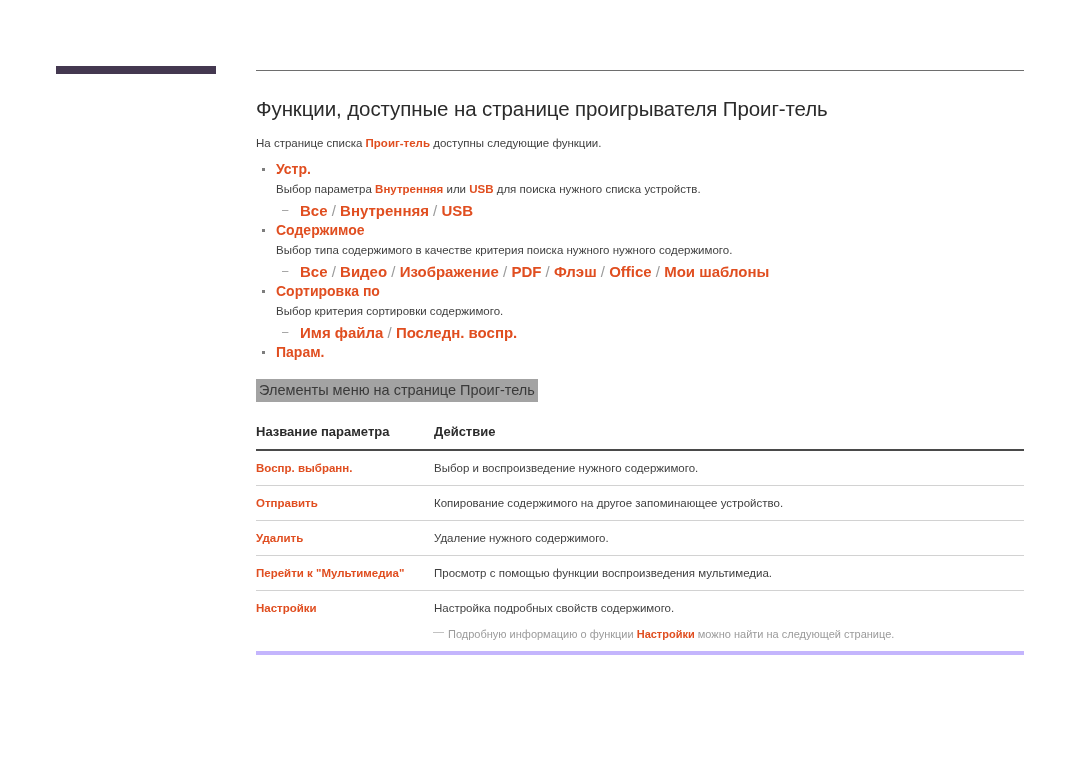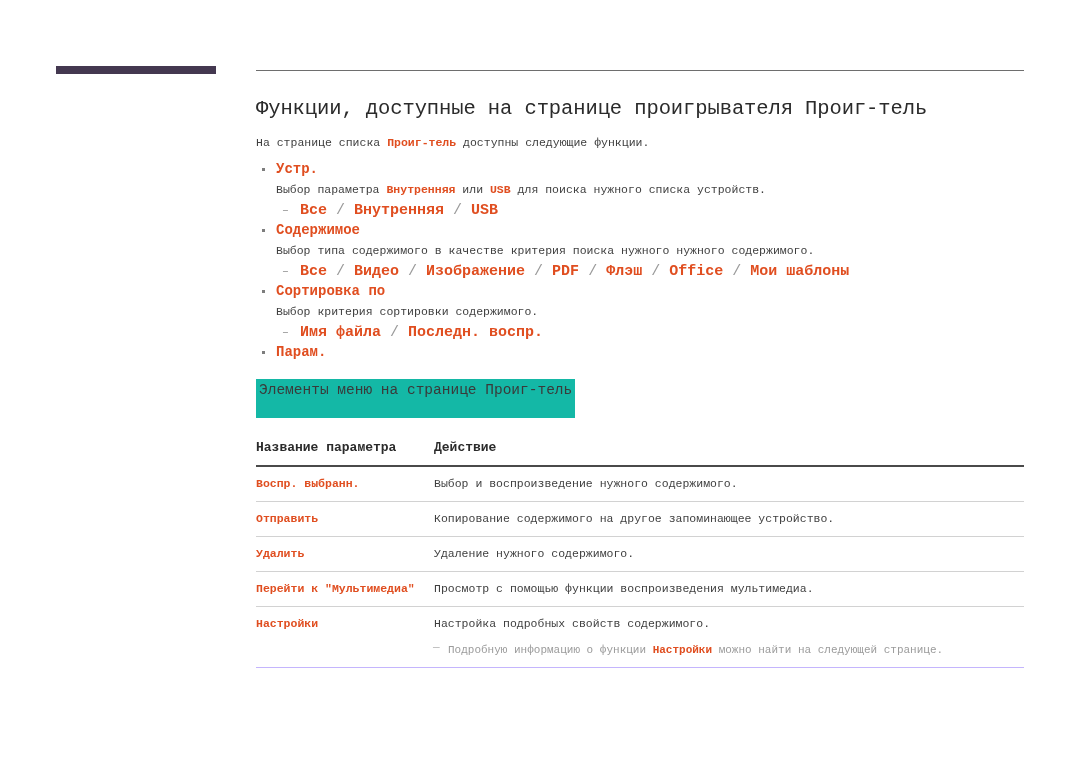--- a/index.html
+++ b/index.html
@@ -12,21 +12,20 @@
     background: #ffffff;
     font-family: "Liberation Sans", "DejaVu Sans", sans-serif;
     color: #3a3a3a;
     overflow: hidden;
   }
 
   .page {
     position: relative;
     width: 1080px;
     height: 763px;
-    font-family: Liberation Mono, monospace;
   }
 
   
   .corner-bar {
     position: absolute;
     left: 56px;
     top: 66px;
     width: 160px;
     height: 8px;
     background: #443850;
@@ -129,26 +128,26 @@
     font-weight: normal;
     font-size: 11.5px;
   }
 
   
   .hl-heading-wrap {
     margin-top: 18px;
   }
   .hl-heading {
     display: inline-block;
-    background: #14b8a6;
+    background: #a3a3a3;
     color: #3a3a3a;
     font-size: 14.5px;
     font-weight: normal;
     line-height: 20px;
-    padding: 1px 3px 18px 3px;
+    padding: 1px 3px 2px 3px;
   }
 
   
   table.menu-table {
     margin-top: 22px;
     border-collapse: collapse;
     width: 768px;
     table-layout: fixed;
   }
   table.menu-table col.c1 { width: 178px; }
@@ -163,21 +162,21 @@
     border-bottom: 2px solid #4a4a4a;
     vertical-align: bottom;
   }
 
   table.menu-table tbody td {
     border-bottom: 1px solid #d2d2d2;
     padding: 9px 0 9px 0;
     vertical-align: top;
   }
   table.menu-table tbody tr:last-child td {
-    border-bottom: 1px solid #c4b5fd;
+    border-bottom: 4px solid #c4b5fd;
   }
 
   td.param-cell {
     font-size: 11.5px;
     font-weight: bold;
     color: #e04e20;
     line-height: 16px;
   }
   td.action-cell {
     font-size: 11.5px;

